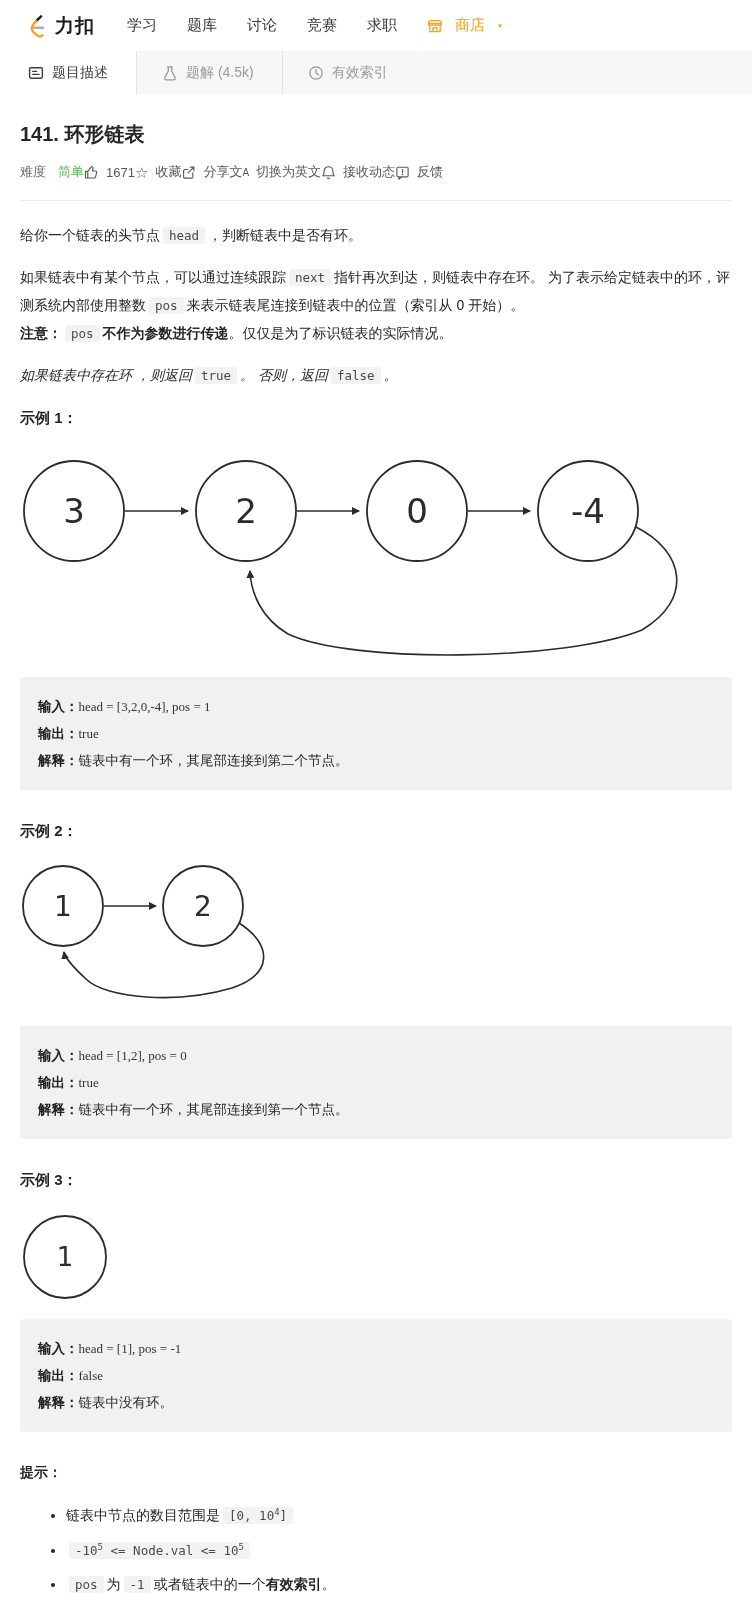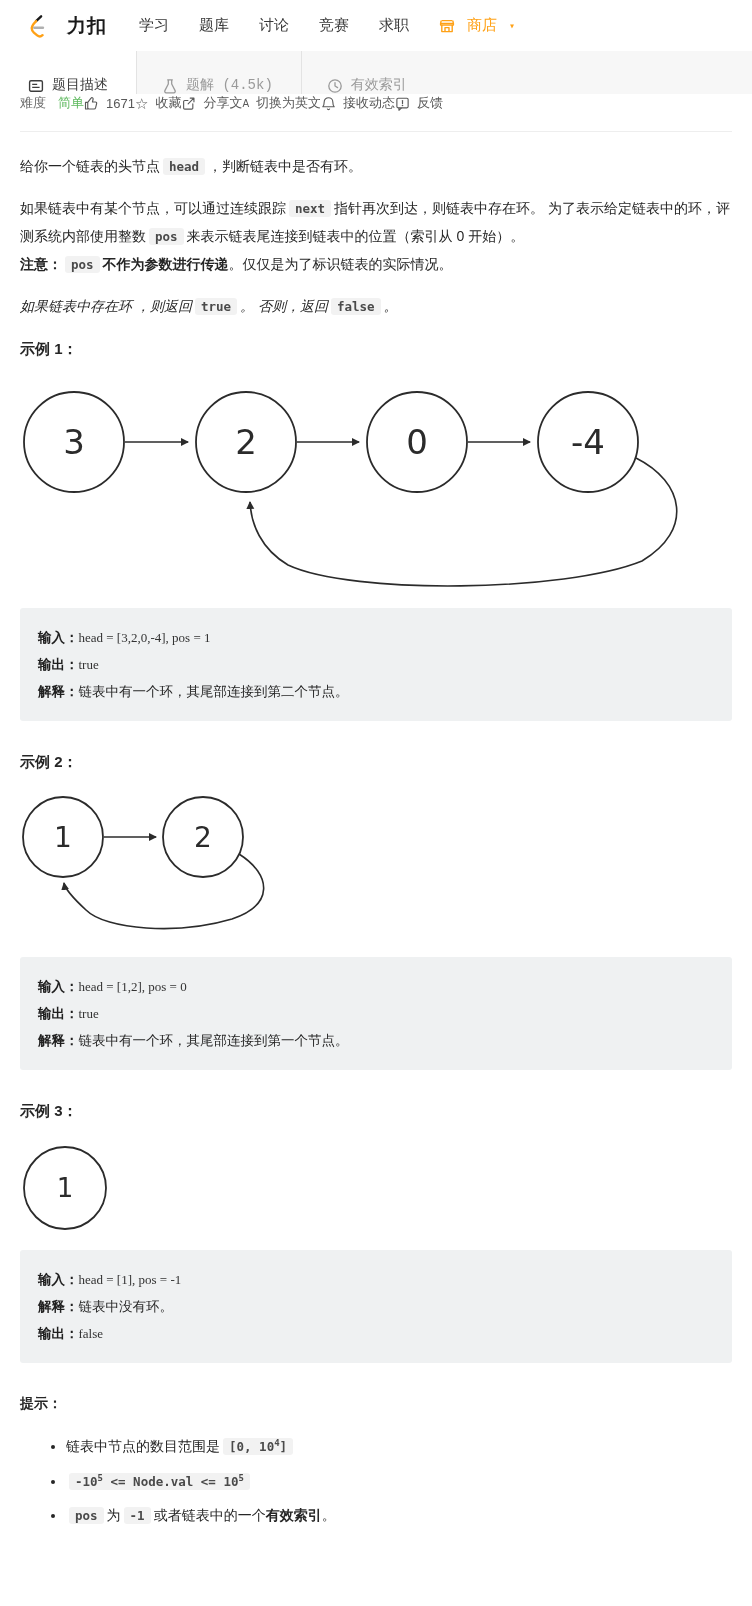--- a/index.html
+++ b/index.html
@@ -11,49 +11,48 @@
     -webkit-font-smoothing: antialiased;
   }
   
   .topnav {
     height: 51px;
     display: flex;
     align-items: center;
     padding: 0 20px 0 26px;
     background: #fff;
   }
-  .logo { display:flex; align-items:center; gap:19px; cursor:pointer; }
+  .logo { display:flex; align-items:center; gap:7px; cursor:pointer; }
   .logo-text { font-size: 19px; font-weight: bold; color:#1a1a1a; letter-spacing:1px; }
   .navlinks { display:flex; align-items:center; margin-left: 32px; gap: 30px; }
   .navlinks a {
     text-decoration: none;
     color: #383838;
     font-size: 15px;
     cursor: pointer;
     font-family: Liberation Mono, monospace;
   }
   .store-link { display:flex; align-items:center; gap:12px; color:#ffa116 !important; }
   .store-caret { font-size: 10px; color:#ffa116; }
   
   .tabbar {
     height: 43px;
     background: #f7f7f7;
     display: flex;
     align-items: stretch;
   }
   .tab {
     display: flex;
-    align-items: flex-end;
+    align-items: center;
     gap: 8px;
     padding: 0 28px;
     font-size: 14px;
     color: #9a9a9a;
     cursor: pointer;
     white-space: nowrap;
-    font-family: Liberation Mono, monospace;
   }
   .tab.active {
     background: #fff;
     color: #3c3c3c;
   }
   .tab.sep { border-left: 1px solid #e3e3e3; padding-left: 25px; }
   .tab svg { flex: 0 0 auto; }
   
   .content { padding: 0 20px 30px 20px; }
   h1.title { font-size: 20px; font-weight: bold; color:#262626; margin: 27px 0 15px; }
@@ -77,21 +76,20 @@
   .statement .em { font-style: italic; }
   code.chip {
     font-family: "DejaVu Sans Mono", "Liberation Mono", monospace;
     font-size: 12.5px;
     background: #f2f2f2;
     color: #4a4a4a;
     padding: 1px 6px;
     border-radius: 3px;
     margin: 0 3px;
     font-style: normal;
-    font-weight: bold;
   }
   code.chip sup { font-size: 9px; }
   .ex-heading { font-size: 15px; font-weight: bold; margin: 40px 0 8px; }
   .diagram { display: block; }
   .diagram text {
     font-family: "DejaVu Sans", "Liberation Sans", sans-serif;
     fill: #2b2b2b;
   }
   .example-block {
     background: #eff1f2;
@@ -157,20 +155,21 @@
     <svg width="16" height="16" viewBox="0 0 16 16">
       <circle cx="8" cy="8" r="6.2" stroke="currentColor" stroke-width="1.3" fill="none"></circle>
       <path d="M8 4.6 V8 l2.6 1.6" stroke="currentColor" stroke-width="1.3" fill="none" stroke-linecap="round"></path>
     </svg>
     <span>有效索引</span>
   </div>
 </div>
 
 <main class="content">
 
+  <h1 class="title">141. 环形链表</h1>
 
   <div class="meta-row">
     <span class="meta-pair">
       <span>难度</span>
       <span class="difficulty-easy">简单</span>
     </span>
     <span class="meta-item">
       <svg width="15" height="15" viewBox="0 0 16 16">
         <path d="M1.6 6.8 h2.4 v7 H1.6 z M4 12.9 l1 .9 h5.8 a1.6 1.6 0 0 0 1.55 -1.2 l1.15 -4.6 a1.3 1.3 0 0 0 -1.25 -1.6 H9 l.75 -3.2 A1.25 1.25 0 0 0 7.5 2.3 L4 6.8" stroke="#595959" stroke-width="1.2" fill="none" stroke-linejoin="round"></path>
       </svg>
@@ -267,22 +266,22 @@
 
     <p class="ex-heading">示例 3：</p>
 
     <svg class="diagram" width="160" height="96" viewBox="0 0 160 96">
       <circle cx="45" cy="48" r="41" fill="#fff" stroke="#2b2b2b" stroke-width="1.8"></circle>
       <text x="45" y="48" font-size="26" text-anchor="middle" dominant-baseline="central">1</text>
     </svg>
 
     <div class="example-block">
       <div><b>输入：</b><span class="mono">head = [1], pos = -1</span></div>
+      <div><b>输出：</b><span class="mono">false</span></div>
       <div><b>解释：</b><span>链表中没有环。</span></div>
-      <div><b>输出：</b><span class="mono">false</span></div>
     </div>
 
     <p class="hints-heading">提示：</p>
     <ul class="hints">
       <li><span>链表中节点的数目范围是</span><code class="chip"><span>[0, 10</span><sup>4</sup><span>]</span></code></li>
       <li><code class="chip"><span>-10</span><sup>5</sup><span> &lt;= Node.val &lt;= 10</span><sup>5</sup></code></li>
       <li><code class="chip">pos</code><span>为</span><code class="chip">-1</code><span>或者链表中的一个</span><b>有效索引</b><span>。</span></li>
     </ul>
 
   </div>

